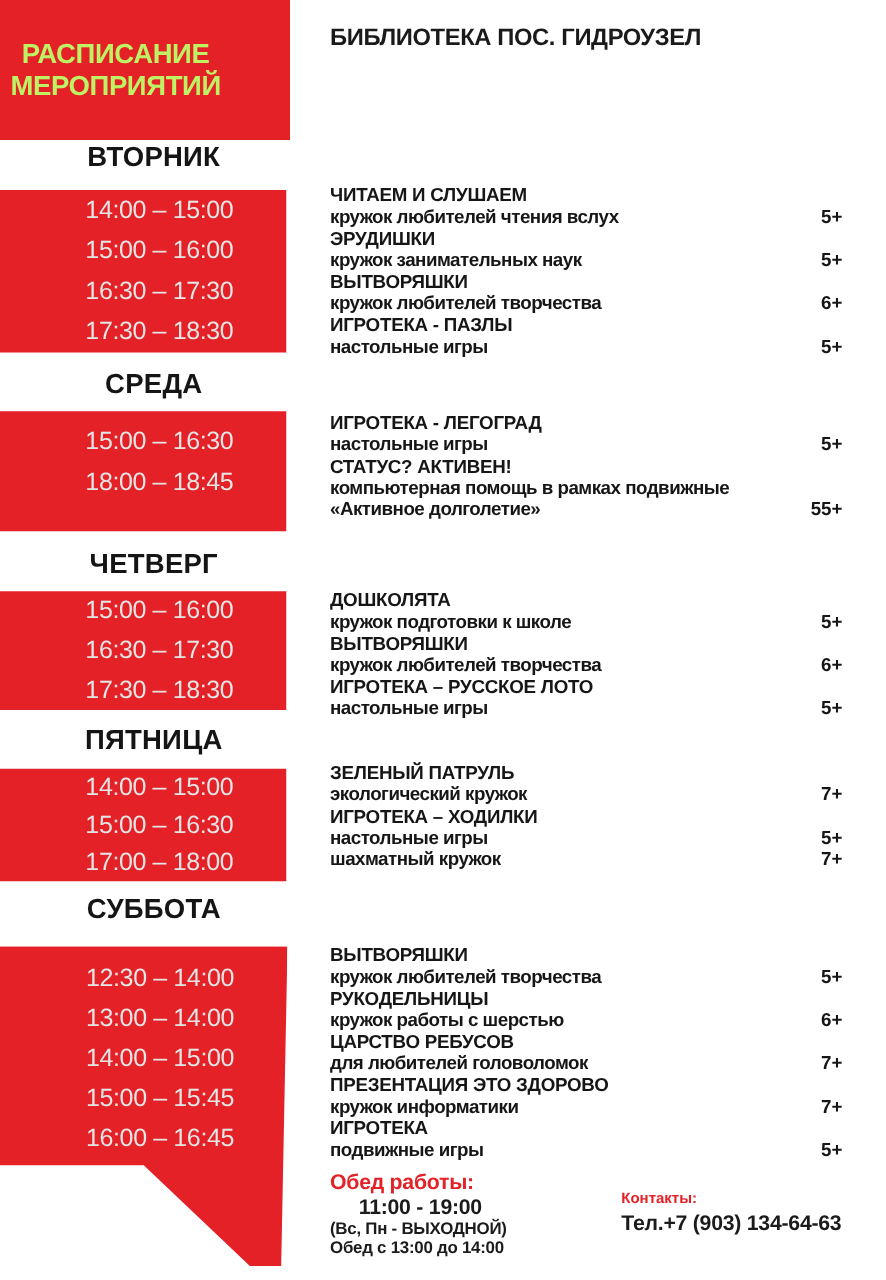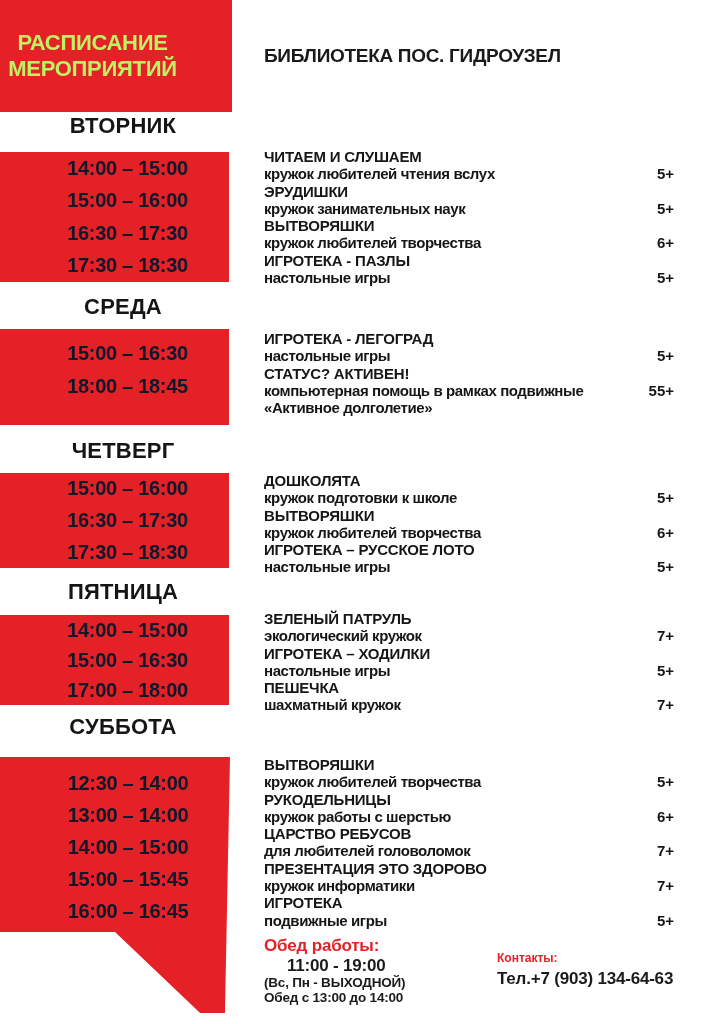--- a/index.html
+++ b/index.html
@@ -16,53 +16,53 @@
     position:absolute; left:0; top:0; width:232px; height:112px;
     background:var(--accent);
   }
   .header-box .ttl {
     width:185px; padding-top:30px; text-align:center;
     color:#bef264; font-weight:bold; font-size:22px; line-height:25.5px;
     letter-spacing:-0.3px;
   }
   .library-title {
     position:absolute; left:264px; top:20px;
-    font-weight:bold; font-size:19px; letter-spacing:-0.3px; color:#1a1a1a;margin-top:25px;
+    font-weight:bold; font-size:19px; letter-spacing:-0.3px; color:#1a1a1a;
   }
   
   .day-heading {
     position:absolute; left:0; width:246px; text-align:center;
     font-weight:bold; font-size:22px; letter-spacing:0.2px; color:#151515;
   }
   
   .times-box {
     position:absolute; left:0; width:229px;
     background:var(--accent); display:flex; flex-direction:column;
   }
   .time-row {
     flex:1; display:flex; align-items:center; justify-content:center;
     padding-left:26px; white-space:nowrap;
-    color:#0f172a; font-weight:bold; font-size:20px; letter-spacing:-0.3px;
+    color:#e5e5e5; font-weight:normal; font-size:20px; letter-spacing:-0.3px;
   }
   
   .sat-shape {
     position:absolute; left:0; top:757px; width:230px; height:256px;
     background:var(--accent);
     -webkit-clip-path:polygon(0% 0%,100% 0%,97.8% 100%,87% 100%,50% 68.4%,0% 68.4%);
     clip-path:polygon(0% 0%,100% 0%,97.8% 100%,87% 100%,50% 68.4%,0% 68.4%);
   }
   .sat-times { height:175px; display:flex; flex-direction:column; padding:10px 0 4px; }
   
   .events { position:absolute; left:264px; width:410px; }
   .ev-title {
     font-weight:bold; font-size:15px; line-height:17.3px;
     letter-spacing:-0.2px; color:#161616; white-space:nowrap;
   }
   .ev-desc {
-    display:flex; justify-content:space-between; align-items:flex-start;
+    display:flex; justify-content:space-between; align-items:flex-end;
     font-weight:bold; font-size:15px; line-height:17.3px;
     letter-spacing:-0.4px; color:#161616;
   }
   .ev-desc .age { letter-spacing:0; margin-left:8px; white-space:nowrap; }
   
   .hours-block { position:absolute; left:264px; top:936px; }
   .hours-label { color:var(--accent); font-weight:bold; font-size:17px; line-height:20px; letter-spacing:-0.2px; }
   .hours-value { font-weight:bold; font-size:17px; line-height:19px; letter-spacing:-0.2px;margin-left:23px; }
   .hours-note  { font-weight:bold; font-size:13.5px; line-height:15px; letter-spacing:-0.2px; }
   .contacts-block { position:absolute; left:497px; top:948px; }
@@ -164,21 +164,20 @@
     <div class="ev-title">ЗЕЛЕНЫЙ ПАТРУЛЬ</div>
     <div class="ev-desc">
       <span>экологический кружок</span>
       <span class="age">7+</span>
     </div>
     <div class="ev-title">ИГРОТЕКА – ХОДИЛКИ</div>
     <div class="ev-desc">
       <span>настольные игры</span>
       <span class="age">5+</span>
     </div>
-    <div class="ev-title">ПЕШЕЧКА</div>
     <div class="ev-desc">
       <span>шахматный кружок</span>
       <span class="age">7+</span>
     </div>
   </div>
 
   <div class="day-heading" style="top:714px">СУББОТА</div>
   <div class="sat-shape">
     <div class="sat-times">
       <div class="time-row">12:30 – 14:00</div>

